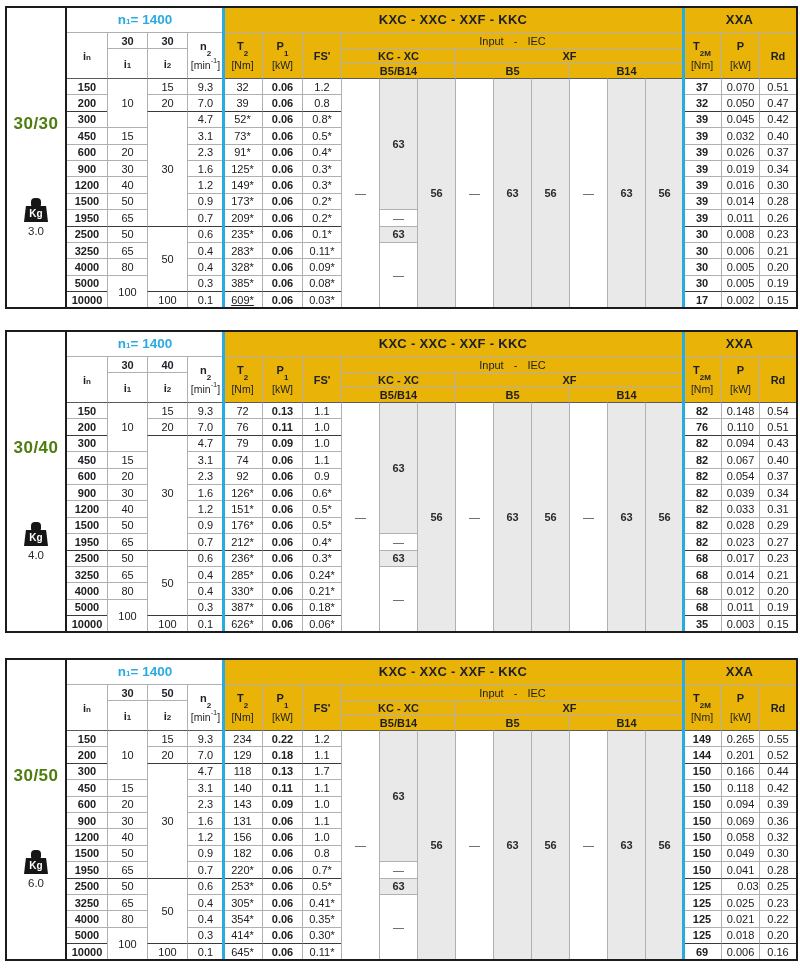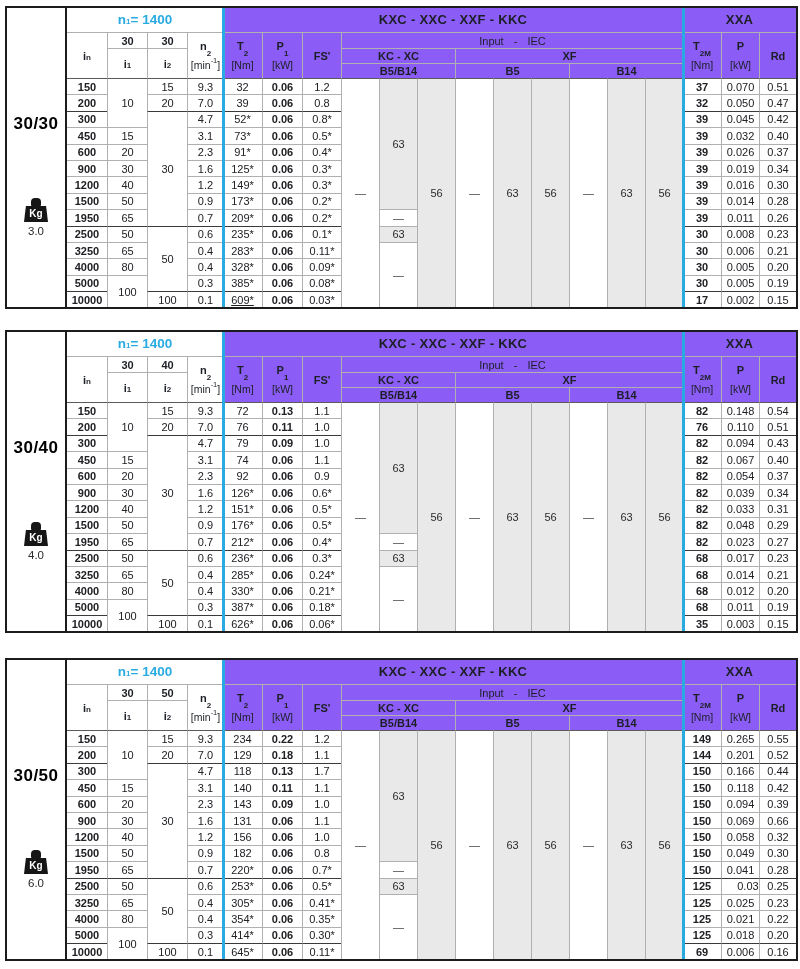--- a/index.html
+++ b/index.html
@@ -9,47 +9,47 @@
 
   .gtable { position: absolute; left: 5px; width: 793px;
             display: grid;
             grid-template-columns: 60px 40px 40px 40px 36px 39px 40px 39px repeat(9,38px) 38px 38px 37px;
             grid-template-rows: 24px 16px 15px 15px repeat(14,16.4px);
             border: 2px solid #1c1c1c; background: #fff; }
   #t0 { top: 6px; } #t1 { top: 330px; } #t2 { top: 658px; }
 
   .labelcol { grid-column: 1; grid-row: 1 / -1; border-right: 2px solid #1c1c1c;
               display: flex; flex-direction: column; align-items: center; background: #fff; }
-  .ratio { margin-top: 106px; font-size: 17px; font-weight: bold; color: #000000; letter-spacing: 0.5px; }
+  .ratio { margin-top: 106px; font-size: 17px; font-weight: bold; color: #4d7c0f; letter-spacing: 0.5px; }
   .kgwrap { margin-top: 64px; display: flex; flex-direction: column; align-items: center; }
   .kgicon { position: relative; width: 24px; height: 24px; display: flex; align-items: flex-end; justify-content: center; }
   .kgicon::before { content: ""; position: absolute; top: 0; left: 50%; transform: translateX(-50%);
                     width: 10px; height: 8px; background: #161616; border-radius: 4px 4px 1px 1px; }
   .kgtxt { position: relative; z-index: 1; display: block; width: 24px; height: 16px; background: #161616;
            color: #fff; font-weight: bold; font-size: 10px; line-height: 16px; text-align: center;
            clip-path: polygon(8% 0, 92% 0, 100% 100%, 0 100%); }
   .wt { margin-top: 3px; font-size: 11.5px; color: #2a2a2a; }
 
   .c { display: flex; align-items: center; justify-content: center;
        font-size: 11px; line-height: 12px; border-top: 1px solid #b0b0b0; border-left: 1px solid #b0b0b0;
        overflow: hidden; }
   .nl { border-left: none; }           
   .r1 { border-top: none; }            
   .hd { border-top-color: #5a5a5a; }   
   .dk { border-top-color: #3a3a3a; }   
   .h  { font-weight: bold; color: #1c2026; }
-  .hb { background: #8b5cf6; }
+  .hb { background: #eab308; }
   .big { font-size: 13px; letter-spacing: 0.3px; }
   .n1cell { color: #29abe2; font-size: 13.5px; font-weight: bold; }
   .two { flex-direction: column; justify-content: space-evenly; padding: 1px 0; }
   .u { font-weight: normal; font-size: 10.5px; }
   .iec { word-spacing: 7px; font-weight: normal; }
   .bold { font-weight: bold; }
   .sh { background: #e9e9e9; }
-  .iecv { font-weight: normal; color: #2b2b2b; }
+  .iecv { font-weight: bold; color: #2b2b2b; }
   .dash { font-weight: normal; color: #444; }
   sub { font-size: 8px; position: relative; top: 2px; line-height: 0; }
   sup { font-size: 7.5px; position: relative; top: -1px; line-height: 0; }
   .cyl { position: absolute; top: 0; bottom: 0; width: 3px; background: #29abe2; z-index: 4; }
   .cy1 { left: 214.5px; } .cy2 { left: 674.5px; }
 </style>
 </head>
 <body>
 
 <div class="page">
@@ -347,21 +347,21 @@
       <div class="c b" style="grid-area: 11 / 8;">0.5*</div>
       <div class="c b bold nl" style="grid-area: 11 / 18;">82</div>
       <div class="c b" style="grid-area: 11 / 19;">0.033</div>
       <div class="c b" style="grid-area: 11 / 20;">0.31</div>
       <div class="c b bold nl" style="grid-area: 12 / 2;">1500</div>
       <div class="c b" style="grid-area: 12 / 5;">0.9</div>
       <div class="c b nl" style="grid-area: 12 / 6;">176*</div>
       <div class="c b bold" style="grid-area: 12 / 7;">0.06</div>
       <div class="c b" style="grid-area: 12 / 8;">0.5*</div>
       <div class="c b bold nl" style="grid-area: 12 / 18;">82</div>
-      <div class="c b" style="grid-area: 12 / 19;">0.048</div>
+      <div class="c b" style="grid-area: 12 / 19;">0.028</div>
       <div class="c b" style="grid-area: 12 / 20;">0.29</div>
       <div class="c b bold nl" style="grid-area: 13 / 2;">1950</div>
       <div class="c b" style="grid-area: 13 / 5;">0.7</div>
       <div class="c b nl" style="grid-area: 13 / 6;">212*</div>
       <div class="c b bold" style="grid-area: 13 / 7;">0.06</div>
       <div class="c b" style="grid-area: 13 / 8;">0.4*</div>
       <div class="c b bold nl" style="grid-area: 13 / 18;">82</div>
       <div class="c b" style="grid-area: 13 / 19;">0.023</div>
       <div class="c b" style="grid-area: 13 / 20;">0.27</div>
       <div class="c b bold dk nl" style="grid-area: 14 / 2;">2500</div>
@@ -522,21 +522,21 @@
       <div class="c b bold nl" style="grid-area: 9 / 18;">150</div>
       <div class="c b" style="grid-area: 9 / 19;">0.094</div>
       <div class="c b" style="grid-area: 9 / 20;">0.39</div>
       <div class="c b bold nl" style="grid-area: 10 / 2;">900</div>
       <div class="c b" style="grid-area: 10 / 5;">1.6</div>
       <div class="c b nl" style="grid-area: 10 / 6;">131</div>
       <div class="c b bold" style="grid-area: 10 / 7;">0.06</div>
       <div class="c b" style="grid-area: 10 / 8;">1.1</div>
       <div class="c b bold nl" style="grid-area: 10 / 18;">150</div>
       <div class="c b" style="grid-area: 10 / 19;">0.069</div>
-      <div class="c b" style="grid-area: 10 / 20;">0.66</div>
+      <div class="c b" style="grid-area: 10 / 20;">0.36</div>
       <div class="c b bold nl" style="grid-area: 11 / 2;">1200</div>
       <div class="c b" style="grid-area: 11 / 5;">1.2</div>
       <div class="c b nl" style="grid-area: 11 / 6;">156</div>
       <div class="c b bold" style="grid-area: 11 / 7;">0.06</div>
       <div class="c b" style="grid-area: 11 / 8;">1.0</div>
       <div class="c b bold nl" style="grid-area: 11 / 18;">150</div>
       <div class="c b" style="grid-area: 11 / 19;">0.058</div>
       <div class="c b" style="grid-area: 11 / 20;">0.32</div>
       <div class="c b bold nl" style="grid-area: 12 / 2;">1500</div>
       <div class="c b" style="grid-area: 12 / 5;">0.9</div>

